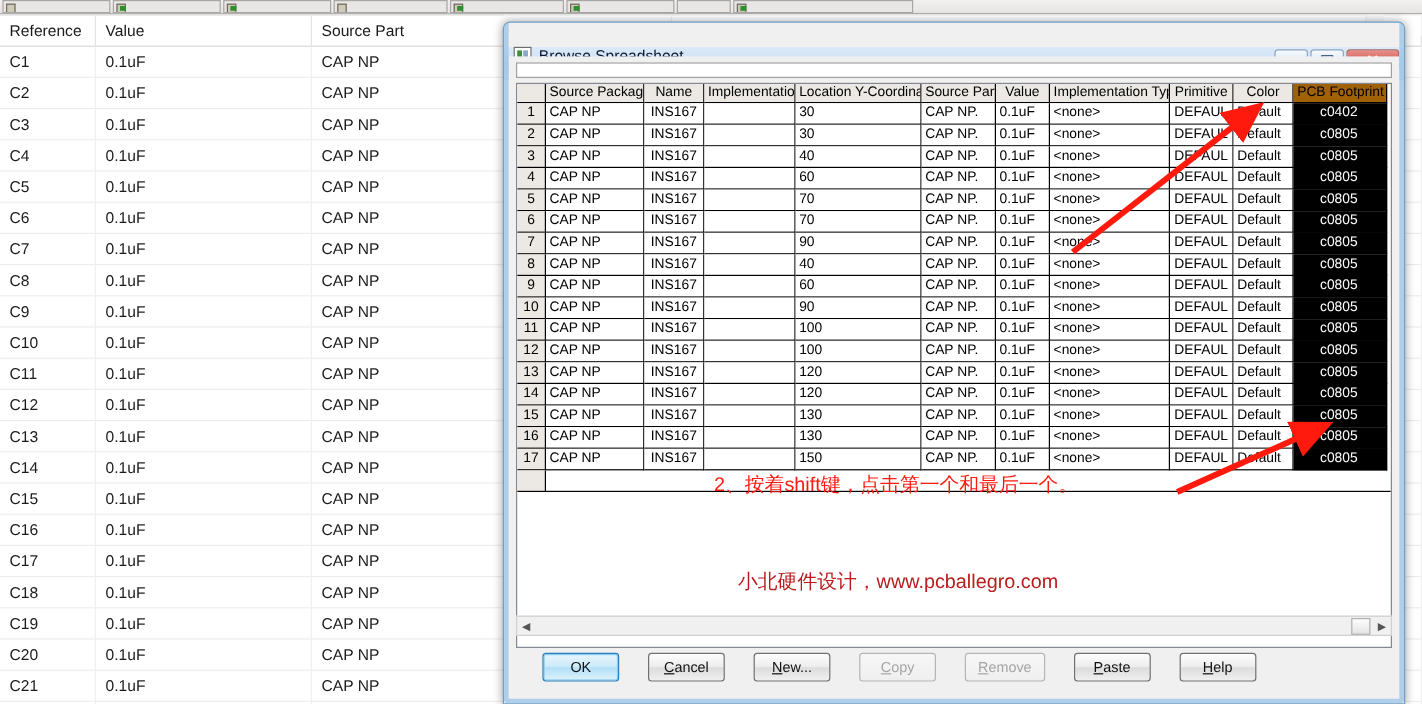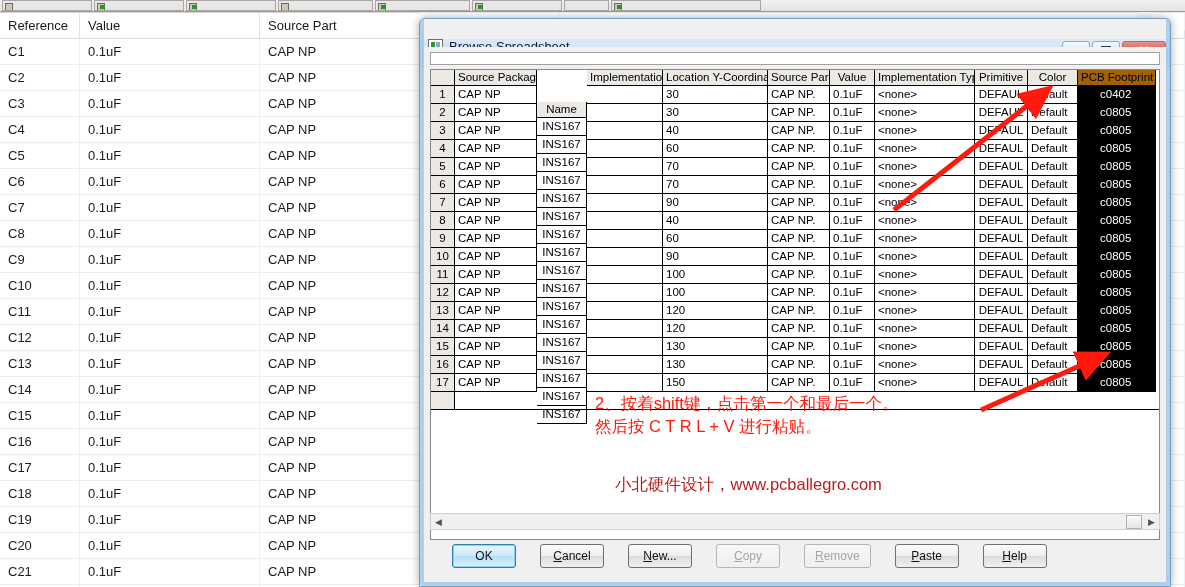--- a/index.html
+++ b/index.html
@@ -148,21 +148,21 @@
     background: #ece9e4; text-align: center; line-height: 15px; height: 16px;
     border-bottom: 1px solid #000; font-size: 11.5px;
   }
   .gidx {
     width: 24px; background: #ece9e4; text-align: center;
     border-right: 1px solid #000; border-bottom: 1px solid #000;
     line-height: 17px; height: 18px; font-size: 11.5px;
   }
   .ghead .gidx { height: 16px; line-height: 15px; }
   .c-pkg  { width: 82px; }
-  .c-name { width: 50px; text-align: center; margin-top: 32px; }
+  .c-name { width: 50px; text-align: center; }
   .c-impl { width: 76px; }
   .c-ycoord { width: 105px; }
   .c-spart { width: 62px; }
   .c-value { width: 45px; }
   .c-itype { width: 100px; }
   .c-prim  { width: 53px; text-align: center; }
   .c-color { width: 50px; }
   .c-fp    { width: 78px; background: #000000; color: #ffffff; padding-left: 22px;
              border-right: 1px solid #000; }
   .ghead .c-fp { background: #a16207; color: #000; text-align: center; padding-left:3px;}
@@ -650,21 +650,20 @@
                 <div class="gcell c-fp">c0805</div>
               </div>
             </div>
           <div class="grid-blank">
             <div class="gidx"></div>
             <div class="rest"></div>
           </div>
         </div>
 
         <div class="anno" style="left:164px; top:323px;">2、按着shift键，点击第一个和最后一个。</div>
-        <div class="anno" style="left:164px; top:346px;">然后按 C T R L + V 进行粘贴。</div>
         <div class="anno-blue" style="left:184px; top:404px;">小北硬件设计，www.pcballegro.com</div>
 
         <svg class="arrow" style="left:0; top:0;" width="740" height="470">
           <defs>
             <marker id="ah" markerWidth="7" markerHeight="7" refX="1.5" refY="3.2" orient="auto">
               <path d="M0,0 L7,3.2 L0,6.4 z" fill="#ff1a0d"></path>
             </marker>
           </defs>
           <line x1="463" y1="140" x2="601" y2="32" stroke="#ff1a0d" stroke-width="5" marker-end="url(#ah)"></line>
         </svg>

